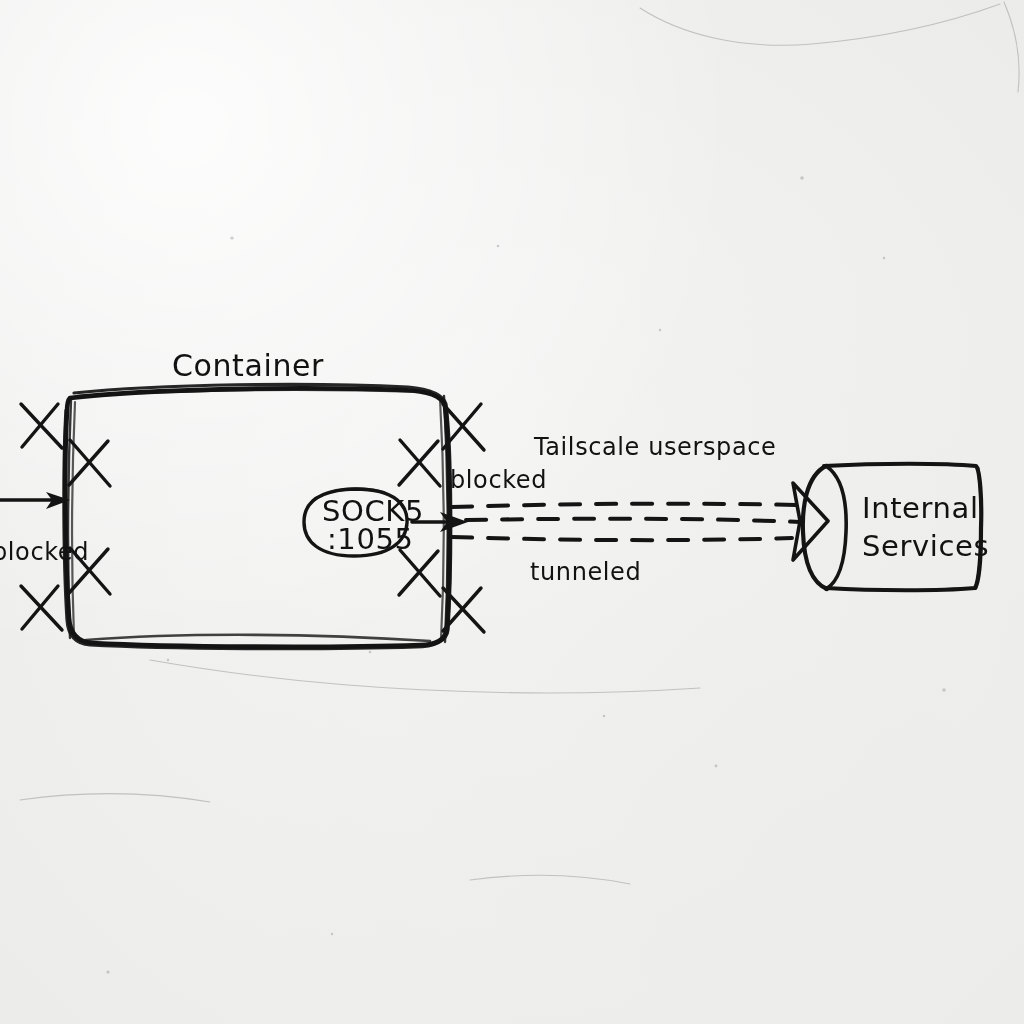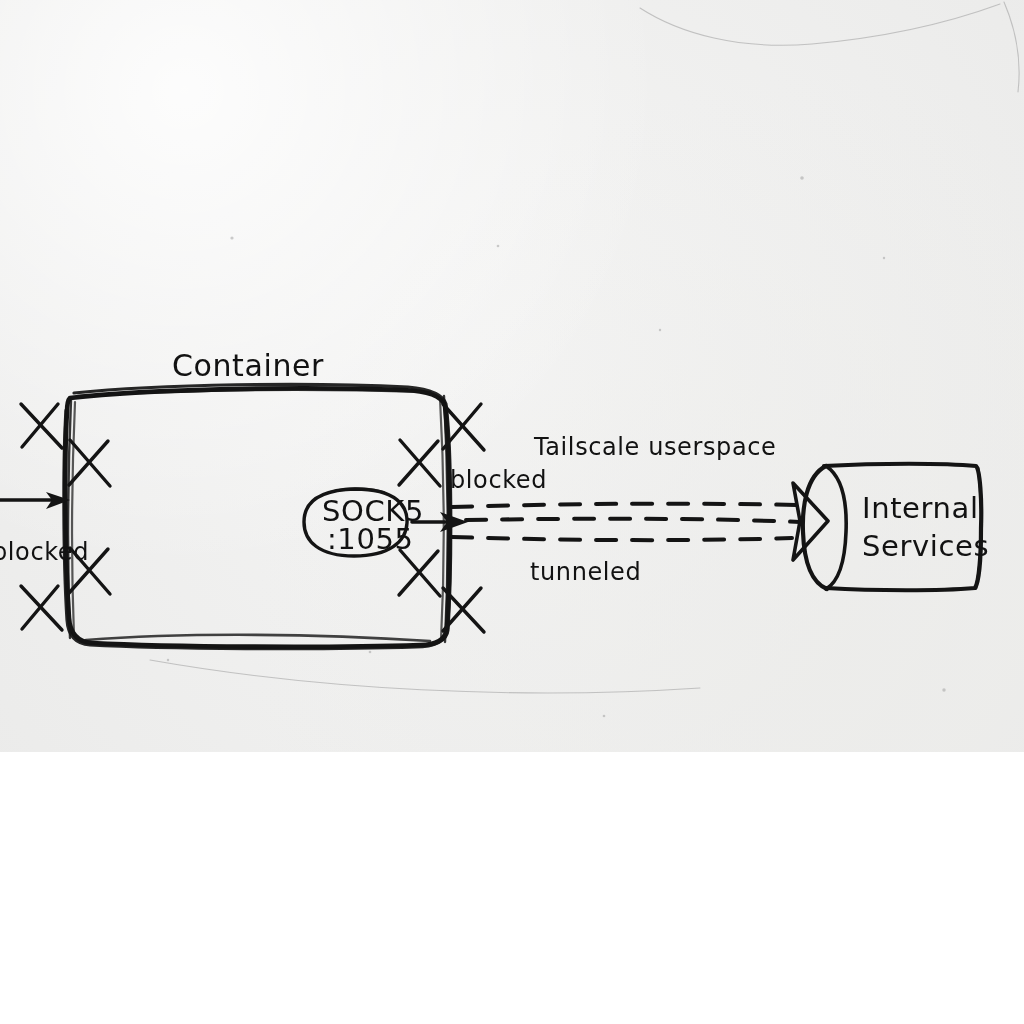--- a/index.html
+++ b/index.html
@@ -4,21 +4,21 @@
 <title>Whiteboard Diagram</title>
 <style>
   html, body {
     margin: 0;
     padding: 0;
     background: #ffffff;
   }
   #board {
     position: relative;
     width: 1024px;
-    height: 752px;
+    height: 1024px;
     overflow: hidden;
     background: #efefee;
     font-family: "DejaVu Sans", sans-serif;
   }
   
   #board::before {
     content: "";
     position: absolute;
     inset: 0;
     pointer-events: none;

